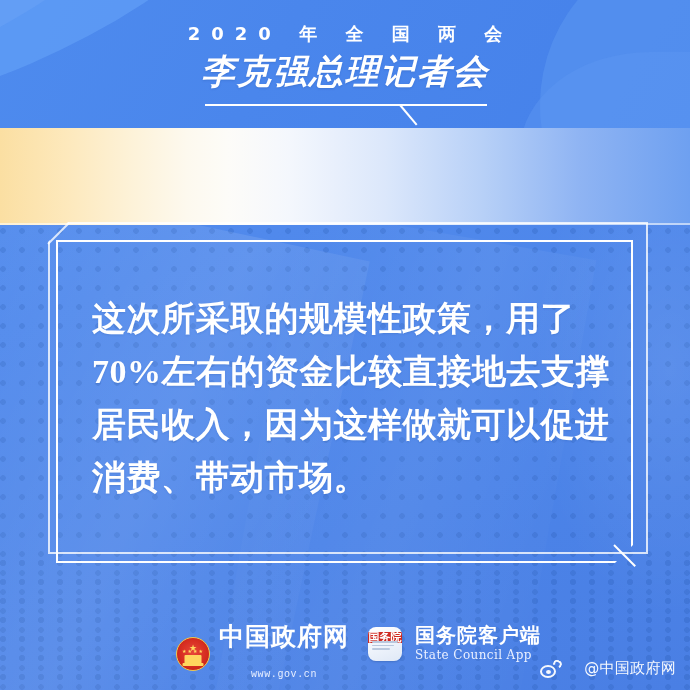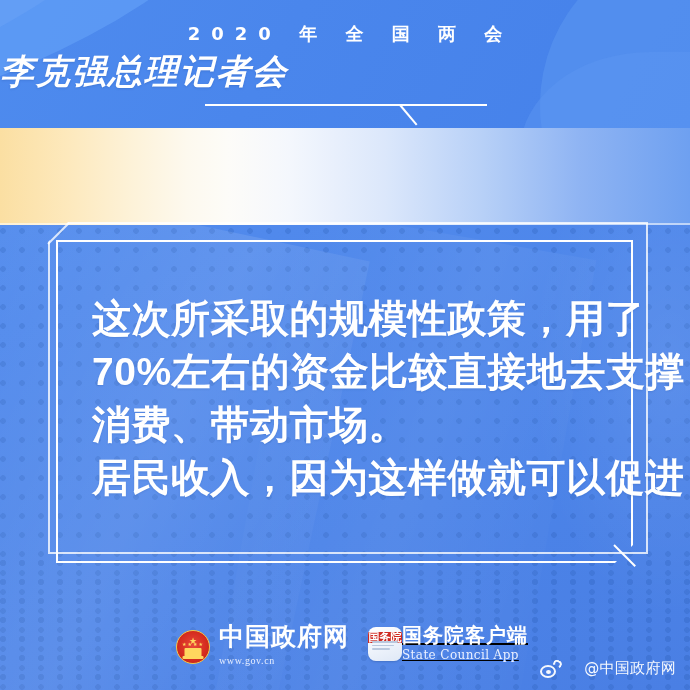--- a/index.html
+++ b/index.html
@@ -131,20 +131,21 @@
     font-weight: bold;
     letter-spacing: 11px;
     text-indent: 11px;
     font-family: "DejaVu Sans", "Liberation Sans", sans-serif;
     z-index: 4;
   }
   .header-line2 {
     position: absolute;
     left: 0; right: 0;
     top: 49px;
+    text-align: center;
     color: #ffffff;
     font-size: 34px;
     font-weight: bold;
     letter-spacing: 2px;
     font-style: italic;
     font-family: "DejaVu Sans", "Liberation Sans", sans-serif;
     text-shadow: 0 1px 2px rgba(30,70,150,0.25);
     z-index: 4;
   }
   .header-rule {
@@ -287,25 +288,25 @@
   
   .body-text {
     position: absolute;
     left: 92px;
     top: 292px;
     width: 520px;
     z-index: 5;
   }
   .body-line {
     color: #ffffff;
-    font-size: 39px;
+    font-size: 34px;
     font-weight: bold;
     line-height: 53px;
     letter-spacing: 0.5px;
-    font-family: Liberation Sans, sans-serif;
+    font-family: Liberation Serif, serif;
     white-space: nowrap;
     text-shadow: 0 1px 2px rgba(30,70,150,0.18);
   }
 
   
   .footer {
     position: absolute;
     left: 0; top: 600px;
     width: 690px;
     height: 90px;
@@ -370,22 +371,23 @@
     font-weight: bold;
     letter-spacing: 1px;
     line-height: 22px;
     font-family: "DejaVu Sans", "Liberation Sans", sans-serif;
   }
   .gov-url {
     color: #e6eeff;
     font-size: 10px;
     letter-spacing: 0.6px;
     line-height: 13px;
-    margin-top: 6px;
-    font-family: Liberation Serif, serif;
+    margin-top: 20px;
+    font-family: Liberation Mono, monospace;
+    text-align: center;
   }
 
   .brand-app {
     position: absolute;
     left: 368px;
     top: 25px;
     display: flex;
     align-items: center;
   }
   .app-icon {
@@ -419,22 +421,21 @@
   .app-icon-lines i {
     display: block;
     height: 1.5px;
     margin-bottom: 2.2px;
     background: #b9c8de;
     border-radius: 1px;
   }
   .app-icon-lines i:nth-child(2) { width: 85%; }
   .app-icon-lines i:nth-child(3) { width: 70%; }
   .app-texts {
-    margin-left: 0;
-    text-decoration: underline;
+    margin-left: 13px;
   }
   .app-cn {
     color: #ffffff;
     font-size: 20px;
     font-weight: bold;
     letter-spacing: 1px;
     line-height: 21px;
     font-family: "DejaVu Sans", "Liberation Sans", sans-serif;
   }
   .app-en {
@@ -523,22 +524,22 @@
   <div class="title-band-bottomline"></div>
 
   <div class="frame-outer"></div>
   <div class="frame-outer-chamfer"></div>
   <div class="frame-inner"></div>
   <div class="frame-inner-chamfer"></div>
 
   <div class="body-text">
     <div class="body-line">这次所采取的规模性政策，用了</div>
     <div class="body-line">70%左右的资金比较直接地去支撑</div>
+    <div class="body-line">居民收入，因为这样做就可以促进</div>
     <div class="body-line">消费、带动市场。</div>
-    <div class="body-line">居民收入，因为这样做就可以促进</div>
   </div>
 
   <div class="footer">
 
     <div class="brand-gov">
       <div class="emblem">
         <div class="star-big">★</div>
         <div class="star-arc">★★★★</div>
         <div class="gate"></div>
       </div>

